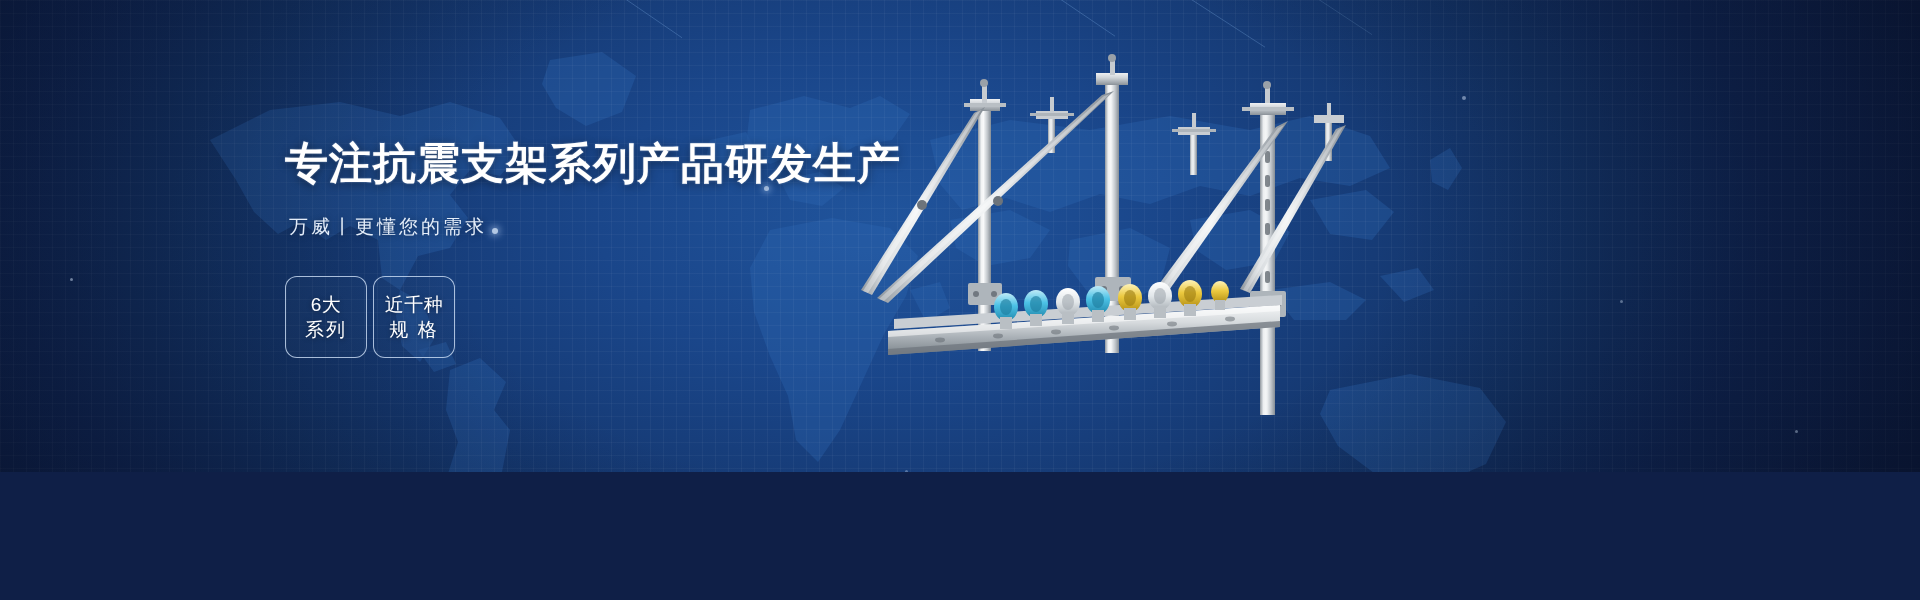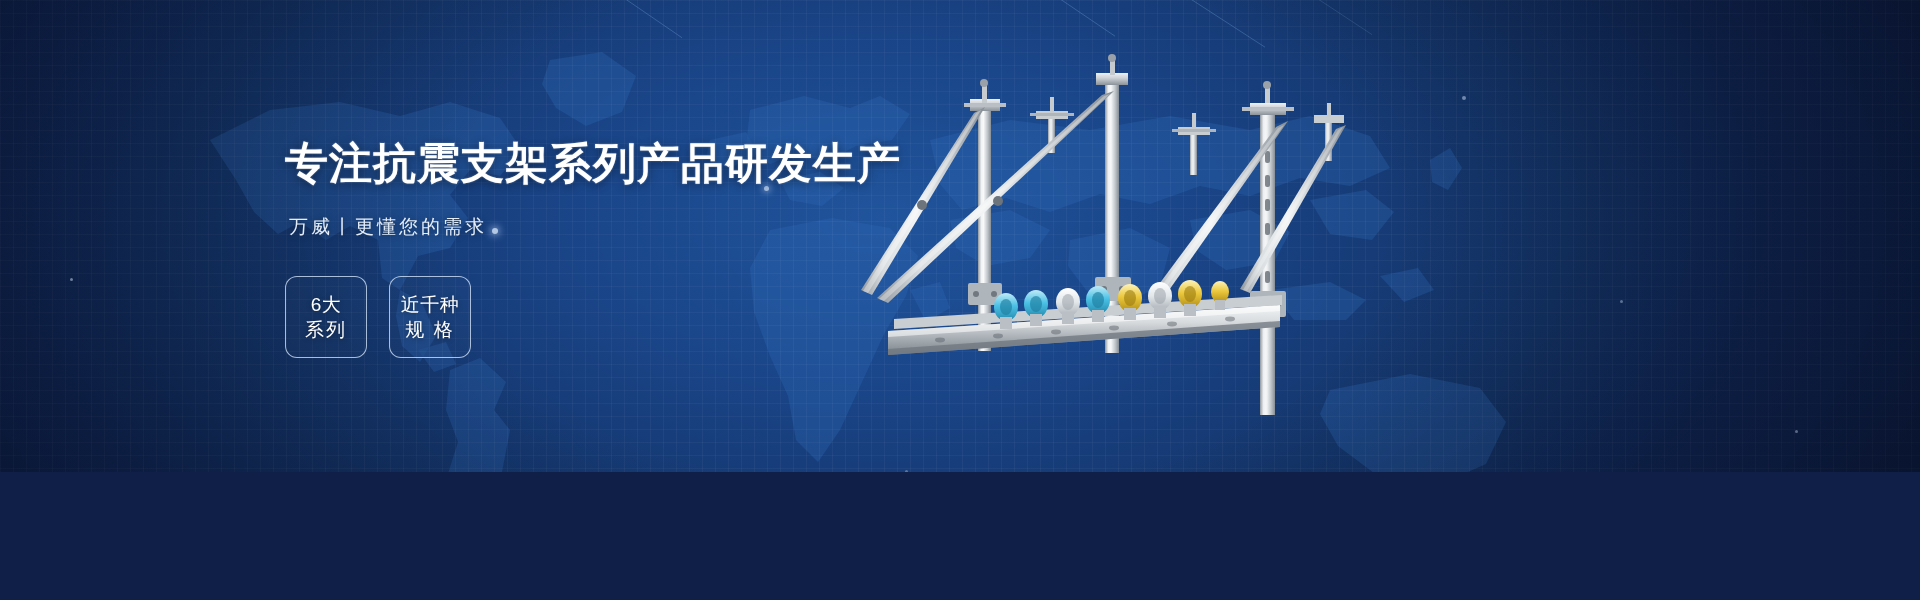--- a/index.html
+++ b/index.html
@@ -80,21 +80,21 @@
     font-weight: 400;
     color: #e4edf9;
     letter-spacing: 3px;
     white-space: nowrap;
     text-shadow: 0 1px 6px rgba(0,0,0,0.40);
   }
 
   .badges {
     margin-top: 36px;
     display: flex;
-    gap: 22px;
+    gap: 6px;
   }
   .badge {
     width: 80px;
     height: 80px;
     border: 1px solid rgba(208,225,248,0.80);
     border-radius: 12px;
     display: flex;
     flex-direction: column;
     align-items: center;
     justify-content: center;

